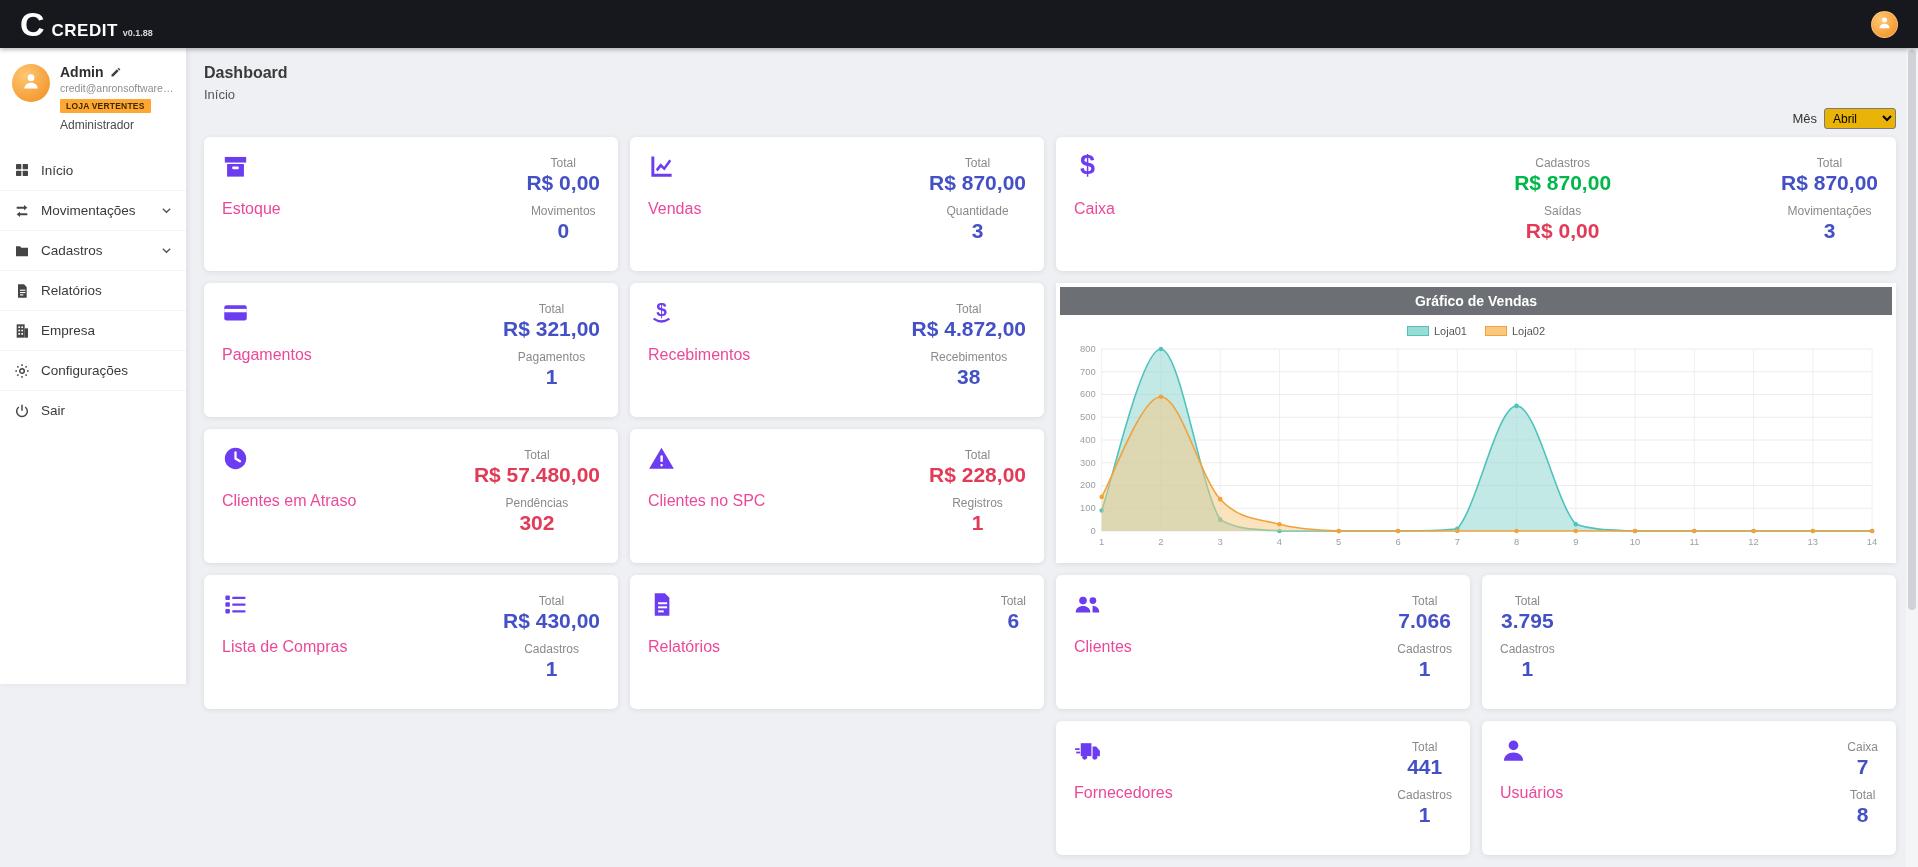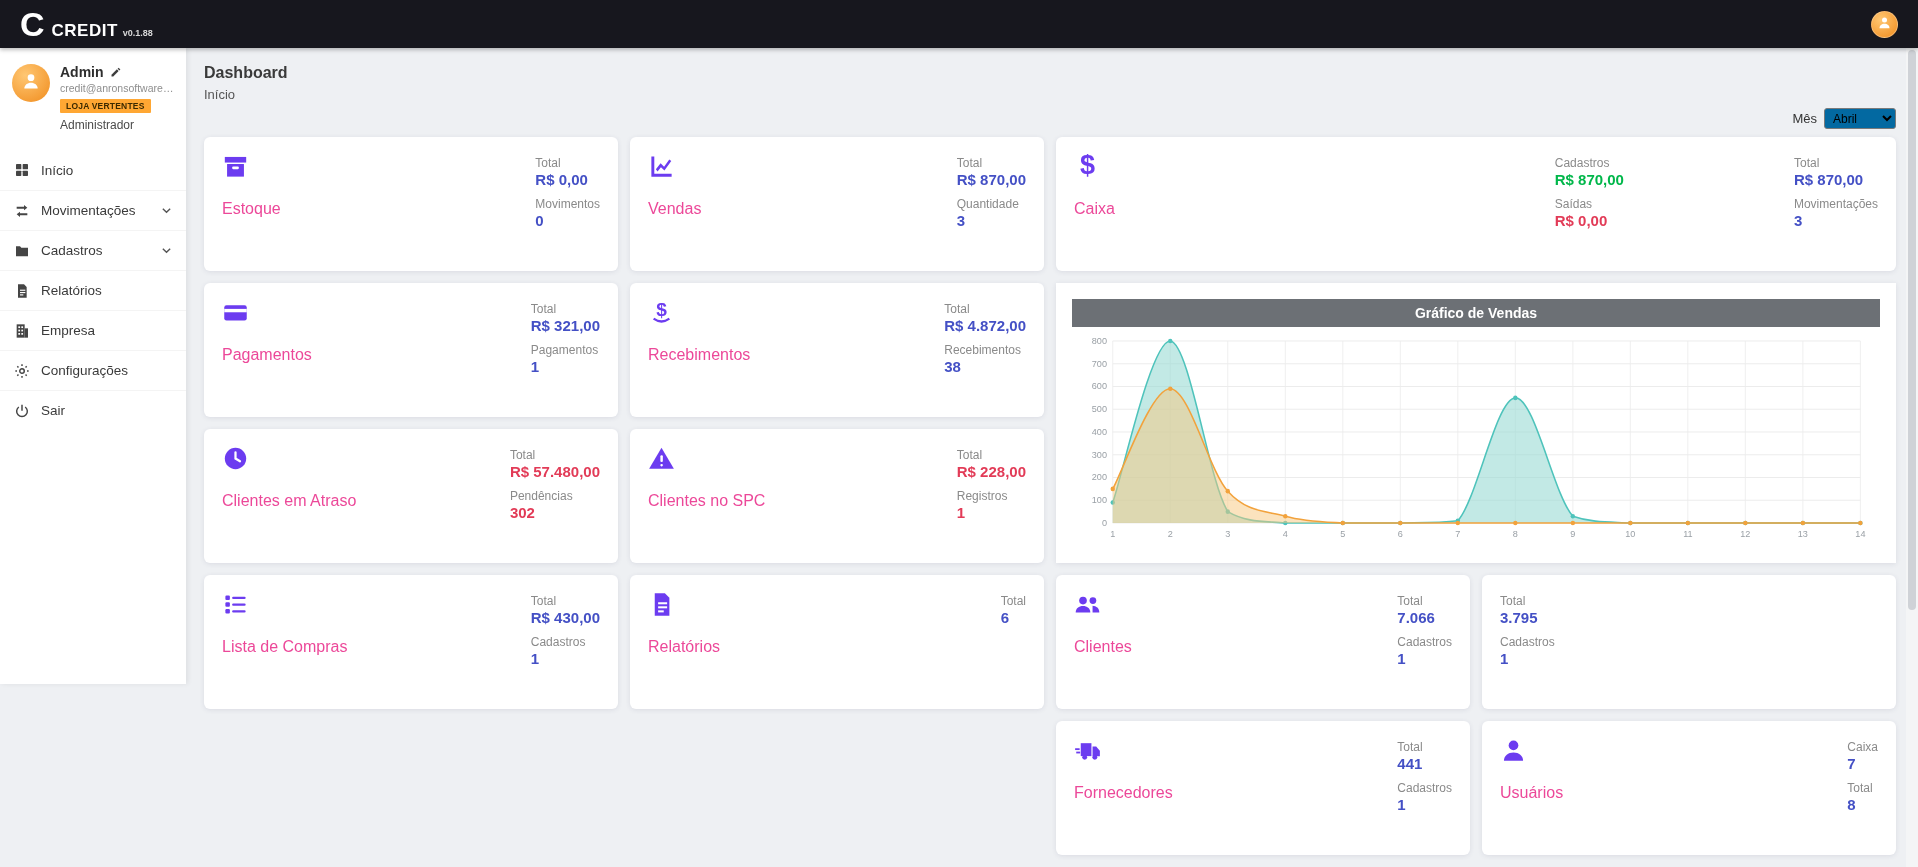--- a/index.html
+++ b/index.html
@@ -66,49 +66,49 @@
   .menu-chevron { margin-left:auto; color:#555; display:inline-flex; }
 
   
   .main { flex:1; padding:8px 22px 0 18px; position:relative; }
   .page-title { font-size:16px; font-weight:700; color:#3a3a3a; margin-top:8px; }
   .page-breadcrumb { font-size:13px; color:#555; margin-top:5px; }
   .filter-row { display:flex; justify-content:flex-end; align-items:center; gap:7px; margin:6px 0 8px 0; }
   .filter-label { font-size:13px; color:#333; }
   .month-select {
     font-family:"Liberation Sans",sans-serif; font-size:12px; padding:1px 4px;
-    border:1px solid #7a7a7a; border-radius:3px; background:#0369a1; min-width:72px; height:21px;
+    border:1px solid #7a7a7a; border-radius:3px; background:#eab308; min-width:72px; height:21px;
   }
 
   
   .grid {
     display:grid; grid-template-columns:repeat(4, minmax(0,1fr));
     grid-auto-rows:134px; gap:12px;
   }
   .card {
     background:#fff; border-radius:6px; box-shadow:0 1px 5px rgba(50,50,90,.10);
     padding:16px 18px 14px 18px; display:flex; justify-content:space-between;
     cursor:pointer;
   }
   .card-left { display:flex; flex-direction:column; }
   .card-icon { width:27px; height:27px; color:#6c3cf0; display:inline-flex; }
   .card-title { color:#ec4899; font-size:16px; margin-top:20px; }
   .card-stats { display:flex; gap:170px; }
-  .stat-col { display:flex; flex-direction:column; align-items:flex-start; }
+  .stat-col { display:flex; flex-direction:column; align-items:center; }
   .stat-label { font-size:12px; color:#8a8a8a; margin-top:3px; }
-  .stat-value { font-size:15px; font-weight:700; margin:1px 0 6px 0; }
+  .stat-value { font-size:21px; font-weight:700; margin:1px 0 6px 0; }
   .v-indigo { color:#4450c5; }
   .v-green  { color:#00b74a; }
   .v-red    { color:#e23b57; }
 
   
   .chart-card {
     grid-column:3 / 5; grid-row:2 / 4; background:#fff; border-radius:0;
     box-shadow:0 1px 5px rgba(50,50,90,.10); overflow:hidden;
-    display:flex; flex-direction:column; padding:16px;
+    display:flex; flex-direction:column; padding:4px;
   }
   .chart-header {
     background:#6c7075; color:#fff; font-weight:700; font-size:14px;
     text-align:center; padding:6px 0; flex:0 0 auto;
   }
   .chart-body { flex:1; padding:6px 10px 2px 10px; display:flex; flex-direction:column; }
   .chart-legend { display:flex; justify-content:center; align-items:center; gap:18px; font-size:11px; color:#555; height:20px; }
   .legend-item { display:inline-flex; align-items:center; gap:5px; }
   .legend-swatch { width:22px; height:10px; border:1.5px solid; display:inline-block; }
   .chart-svg { width:100%; height:212px; display:block; }
@@ -357,20 +357,30 @@
           <span class="stat-label">Total</span>
           <span class="stat-value v-indigo">R$ 4.872,00</span>
           <span class="stat-label">Recebimentos</span>
           <span class="stat-value v-indigo">38</span>
         </div>
       </div>
 
       <div class="chart-card">
         <div class="chart-header">Gráfico de Vendas</div>
         <div class="chart-body">
+          <div class="chart-legend">
+              <span class="legend-item">
+                <span class="legend-swatch" style="border-color: rgb(78, 195, 187); background: rgb(154, 219, 212);"></span>
+                <span>Loja01</span>
+              </span>
+              <span class="legend-item">
+                <span class="legend-swatch" style="border-color: rgb(242, 162, 60); background: rgb(247, 200, 126);"></span>
+                <span>Loja02</span>
+              </span>
+            </div>
           <svg class="chart-svg" viewBox="0 0 820 212" preserveAspectRatio="none">
               <line x1="32" y1="8" x2="32" y2="190" stroke="#efefef" stroke-width="1"></line>
               <text x="32" y="204" text-anchor="middle" font-size="9.5" fill="#9aa0a6" font-family="Liberation Sans, sans-serif">1</text>
               <line x1="91.84615384615384" y1="8" x2="91.84615384615384" y2="190" stroke="#efefef" stroke-width="1"></line>
               <text x="91.84615384615384" y="204" text-anchor="middle" font-size="9.5" fill="#9aa0a6" font-family="Liberation Sans, sans-serif">2</text>
               <line x1="151.69230769230768" y1="8" x2="151.69230769230768" y2="190" stroke="#efefef" stroke-width="1"></line>
               <text x="151.69230769230768" y="204" text-anchor="middle" font-size="9.5" fill="#9aa0a6" font-family="Liberation Sans, sans-serif">3</text>
               <line x1="211.53846153846155" y1="8" x2="211.53846153846155" y2="190" stroke="#efefef" stroke-width="1"></line>
               <text x="211.53846153846155" y="204" text-anchor="middle" font-size="9.5" fill="#9aa0a6" font-family="Liberation Sans, sans-serif">4</text>
               <line x1="271.38461538461536" y1="8" x2="271.38461538461536" y2="190" stroke="#efefef" stroke-width="1"></line>

